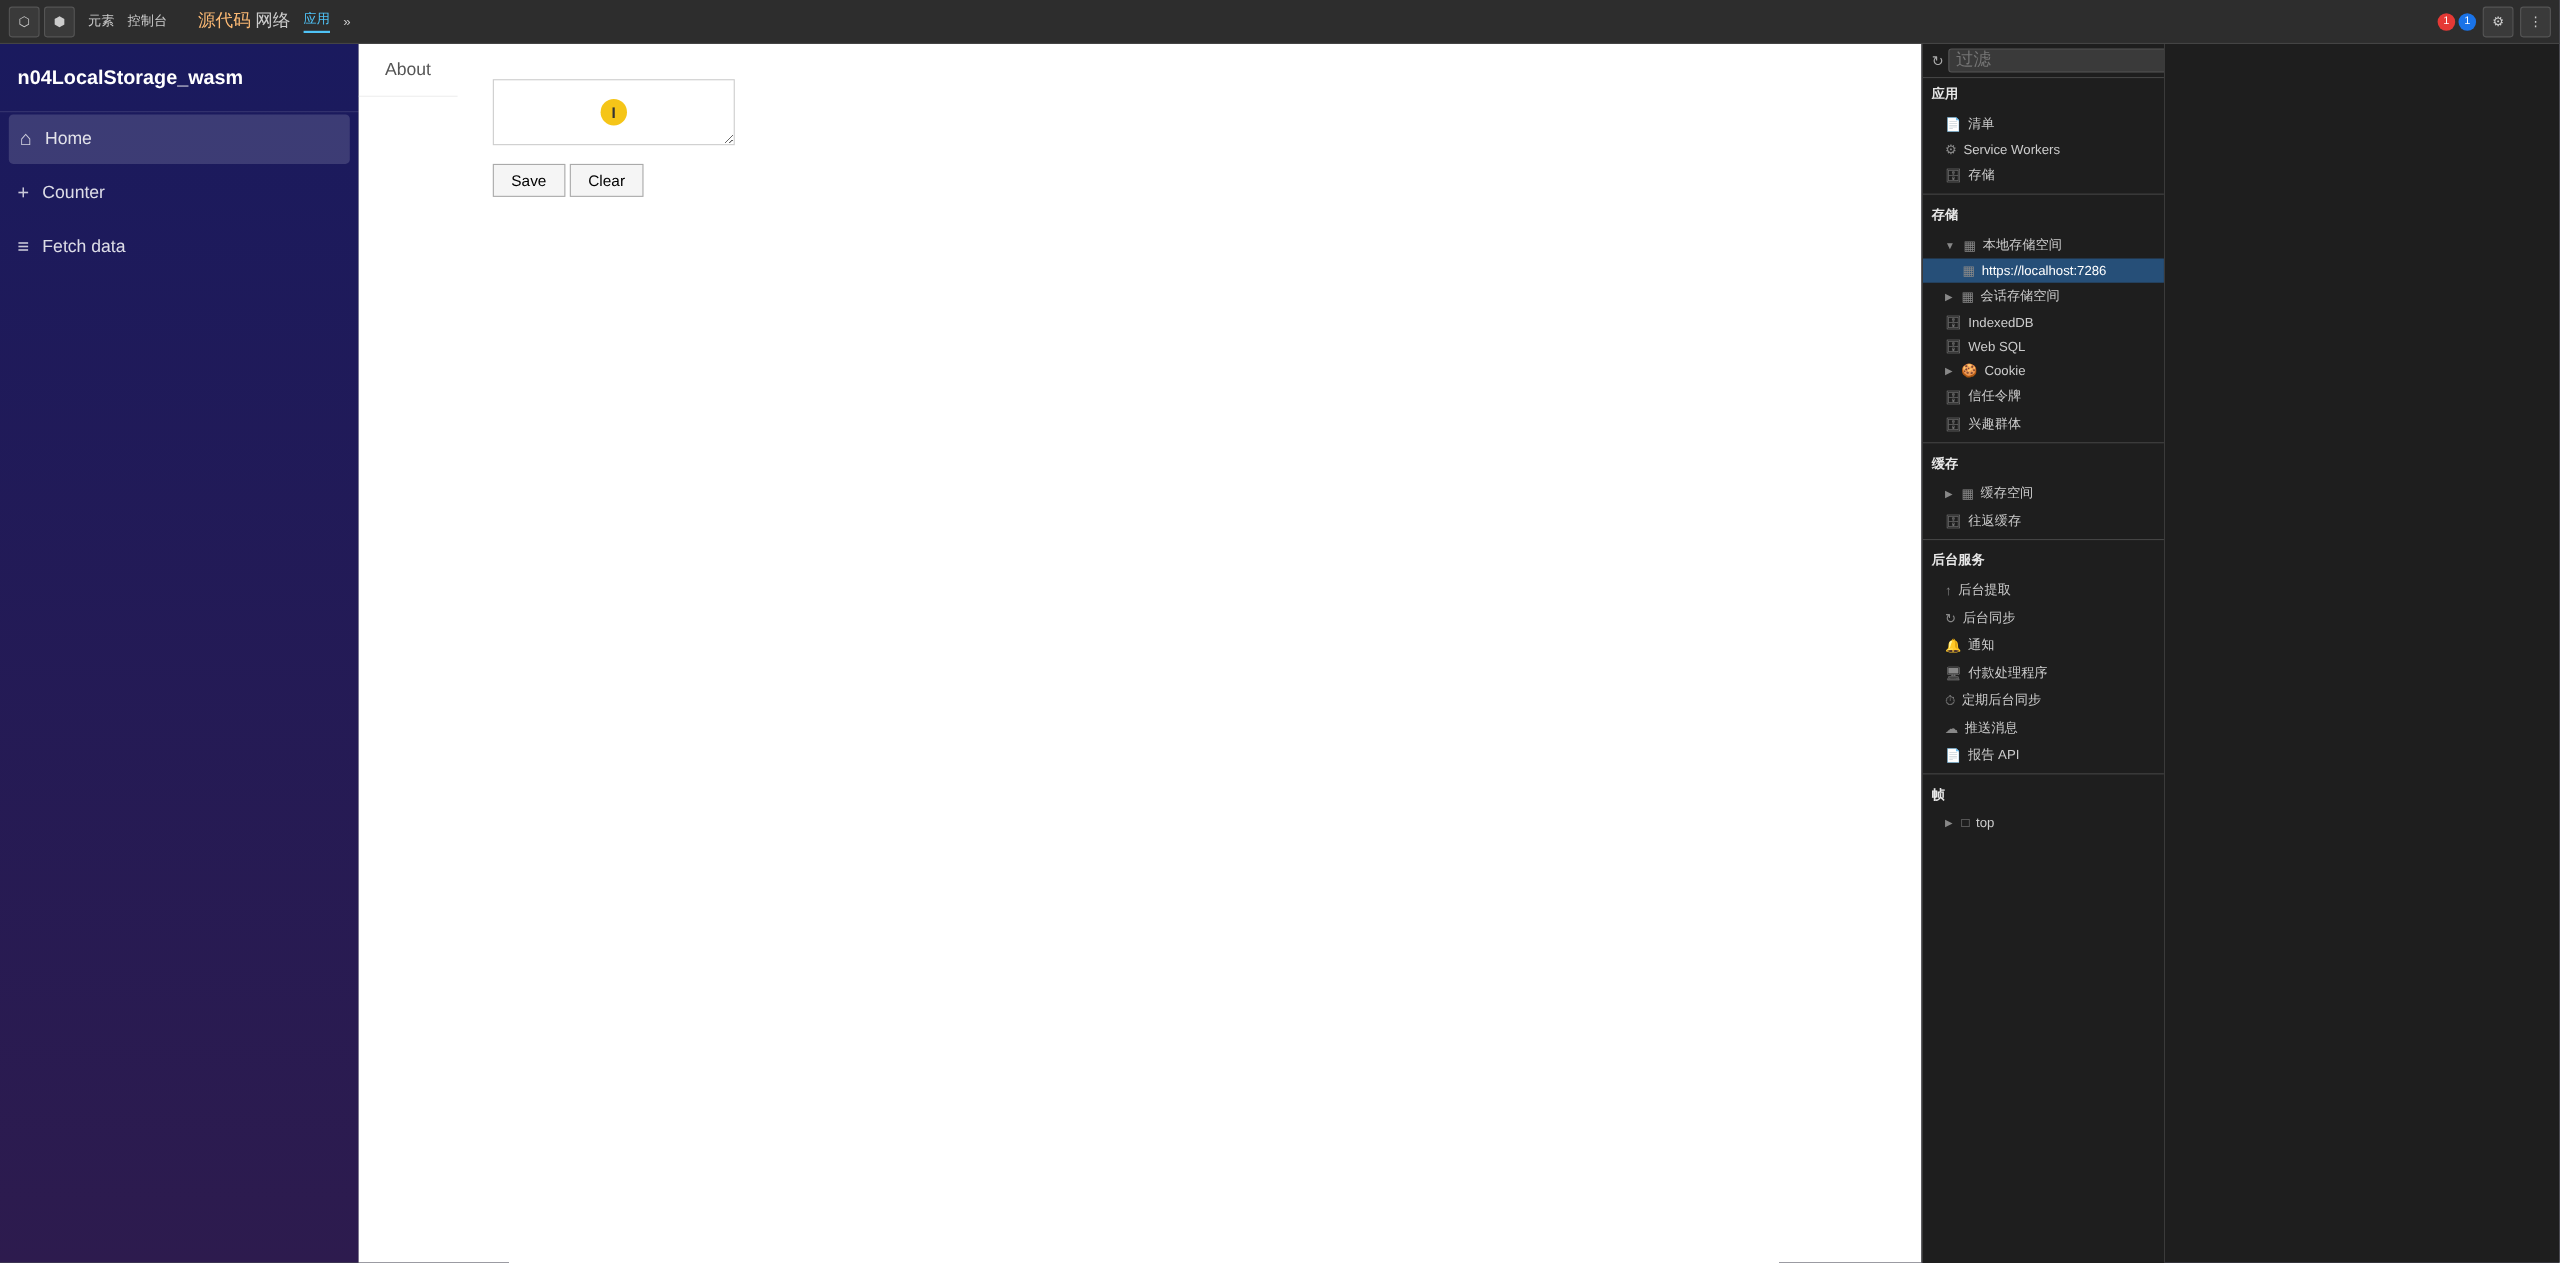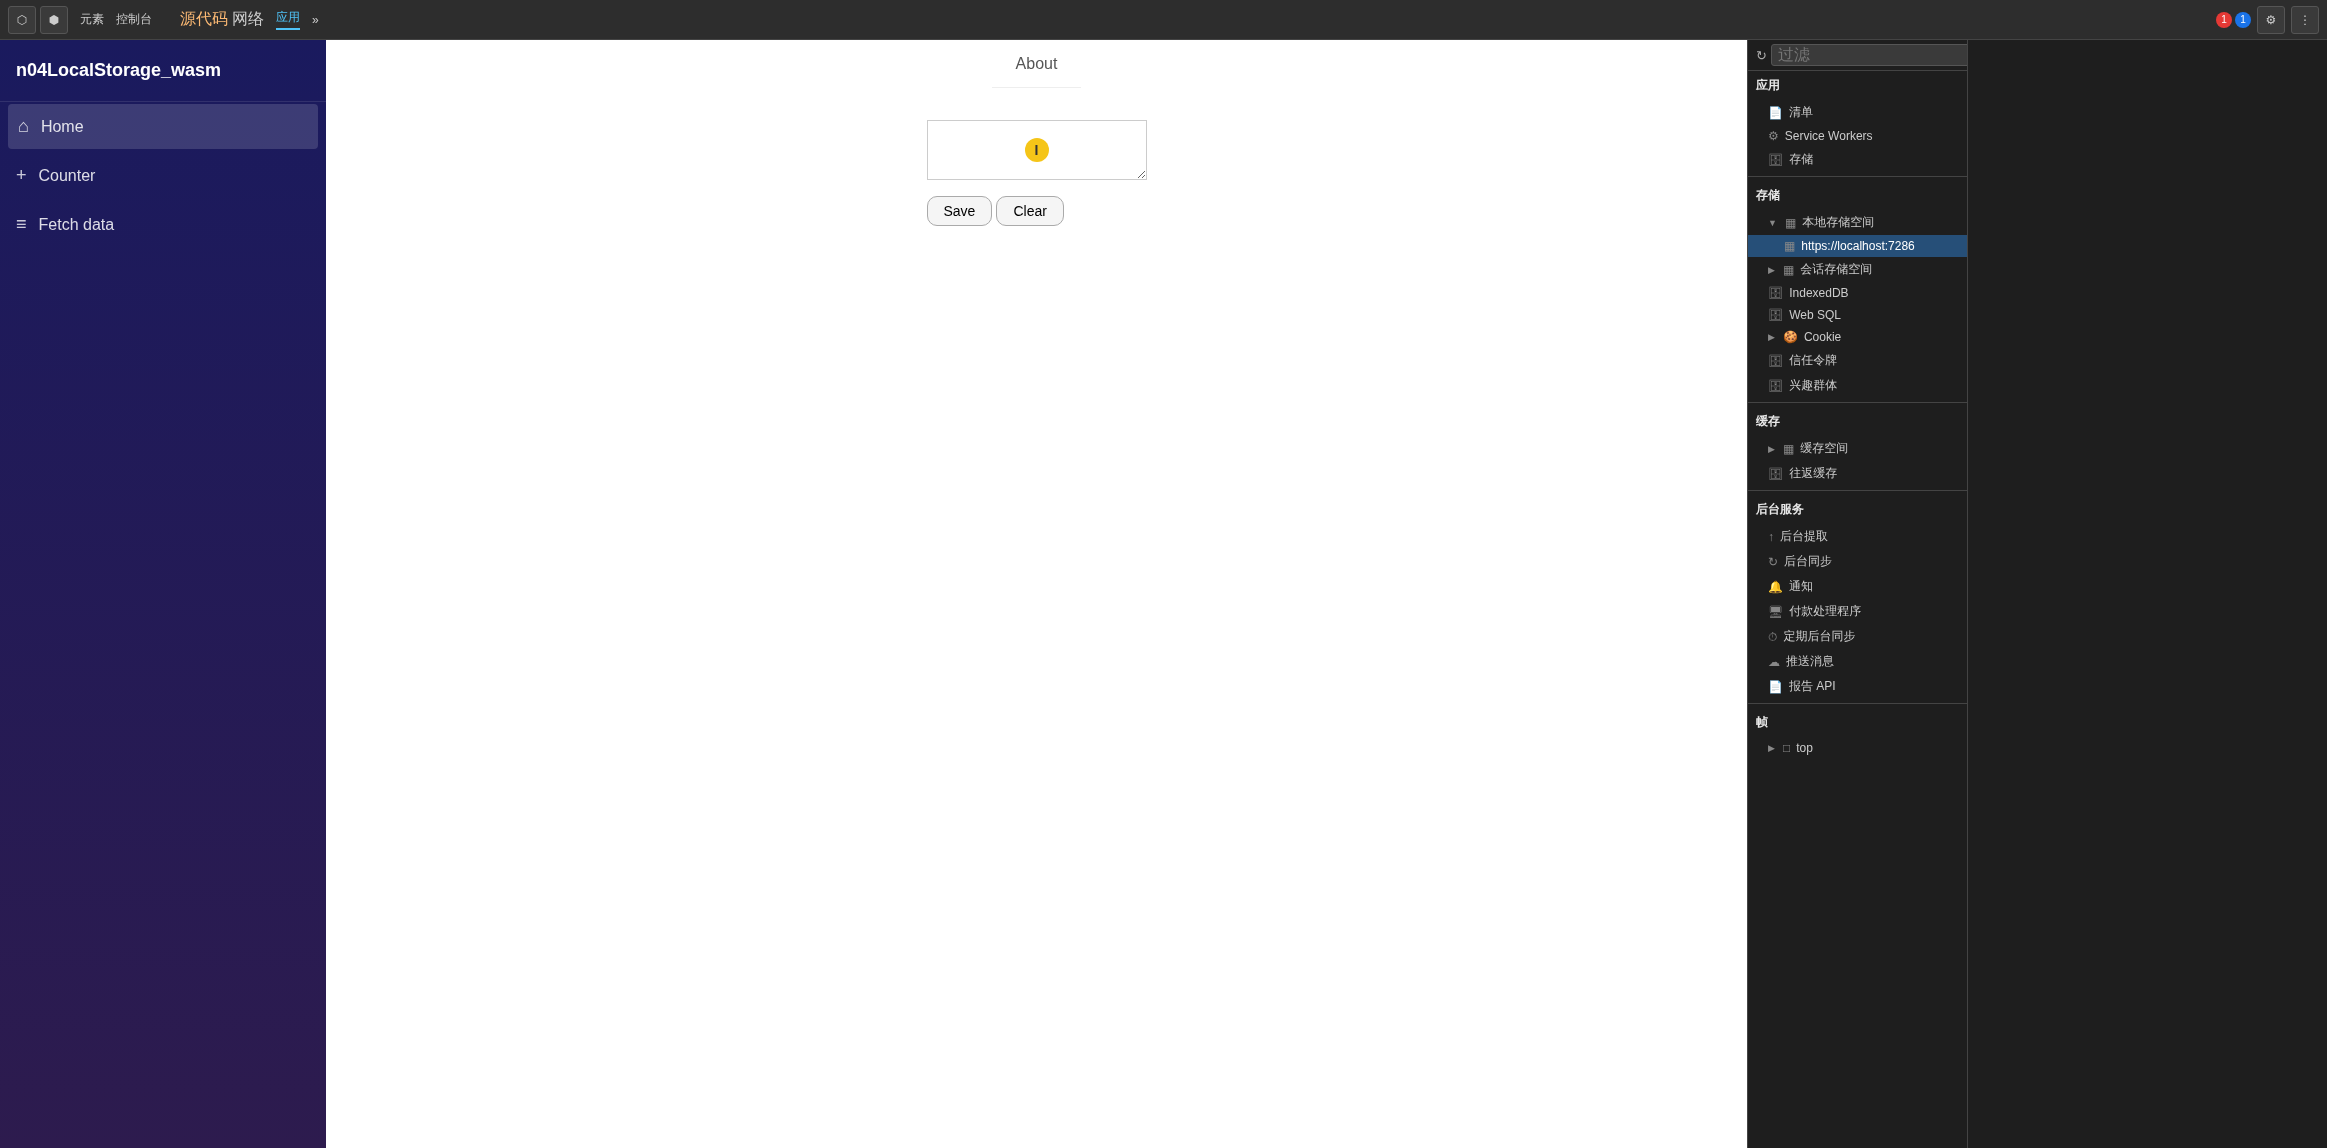--- a/index.html
+++ b/index.html
@@ -67,23 +67,22 @@
       margin: 2px 8px;
       padding: 12px 10px;
     }
     .nav-icon { font-size: 18px; opacity: 0.9; }
 
     
     .app-content {
       flex: 1;
       background: white;
       display: flex;
-      flex-direction: column;
+      flex-direction: row;
       overflow: hidden;
-      align-items: center;
     }
     .app-topbar {
       height: 48px;
       display: flex;
       align-items: center;
       justify-content: flex-end;
       padding: 0 24px;
       border-bottom: 1px solid #eee;
     }
     .about-link {
@@ -131,21 +130,21 @@
       display: flex;
       gap: 4px;
       margin-top: 12px;
     }
     .btn {
       padding: 6px 16px;
       border: 1px solid #aaa;
       background: #f5f5f5;
       cursor: pointer;
       font-size: 14px;
-      border-radius: 10px;
+      border-radius: 0;
     }
 
     
     .devtools-panel {
       width: 580px;
       background: #1e1e1e;
       display: flex;
       flex-direction: column;
       border-left: 1px solid #444;
       flex-shrink: 0;

